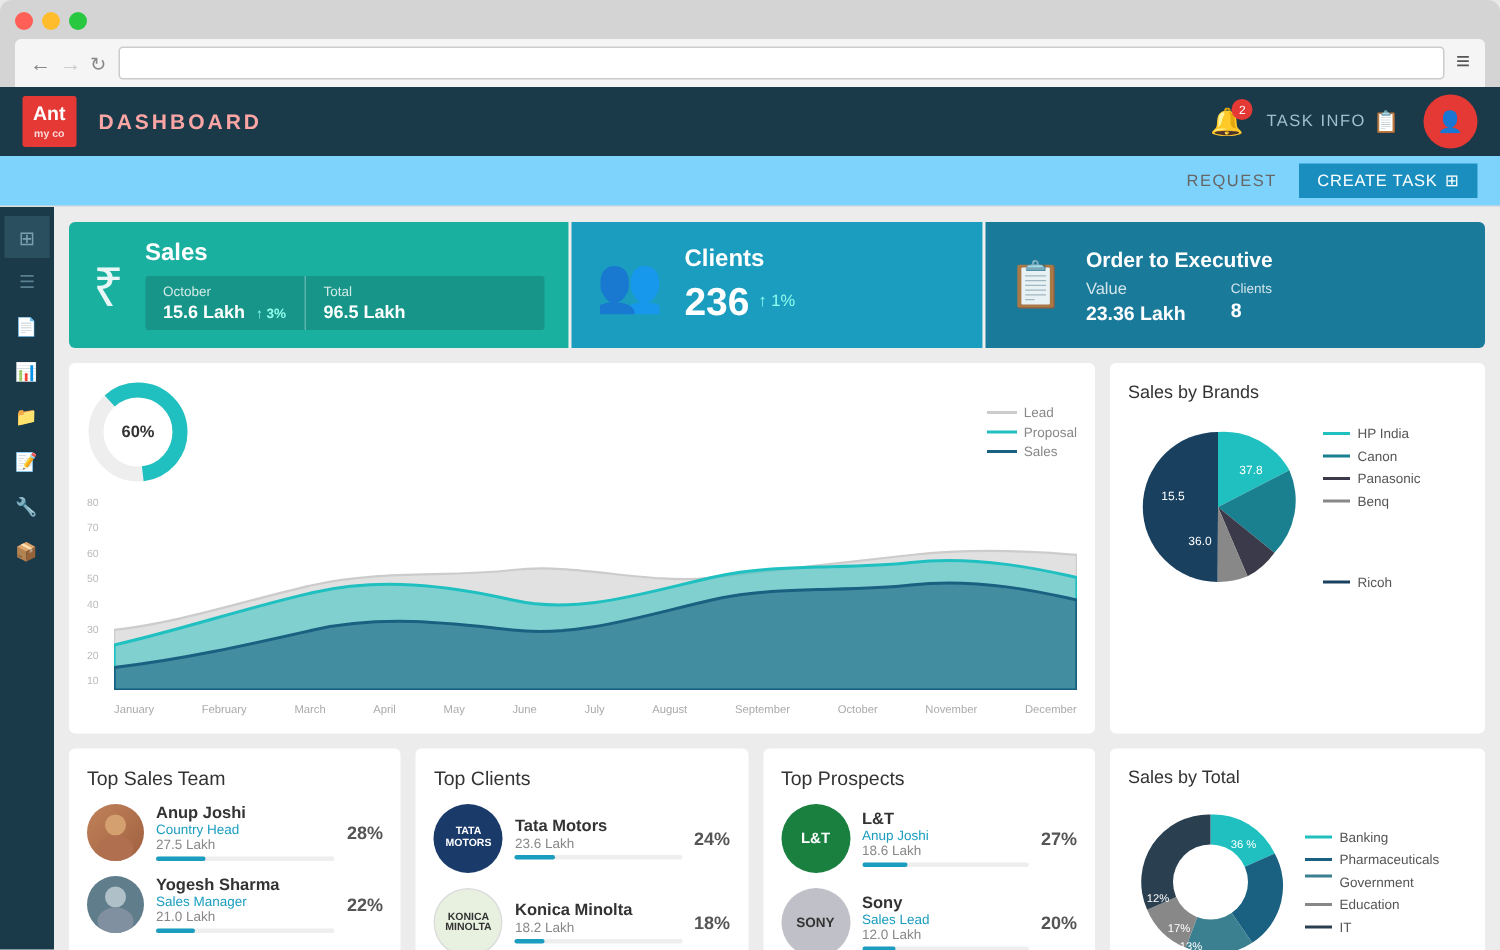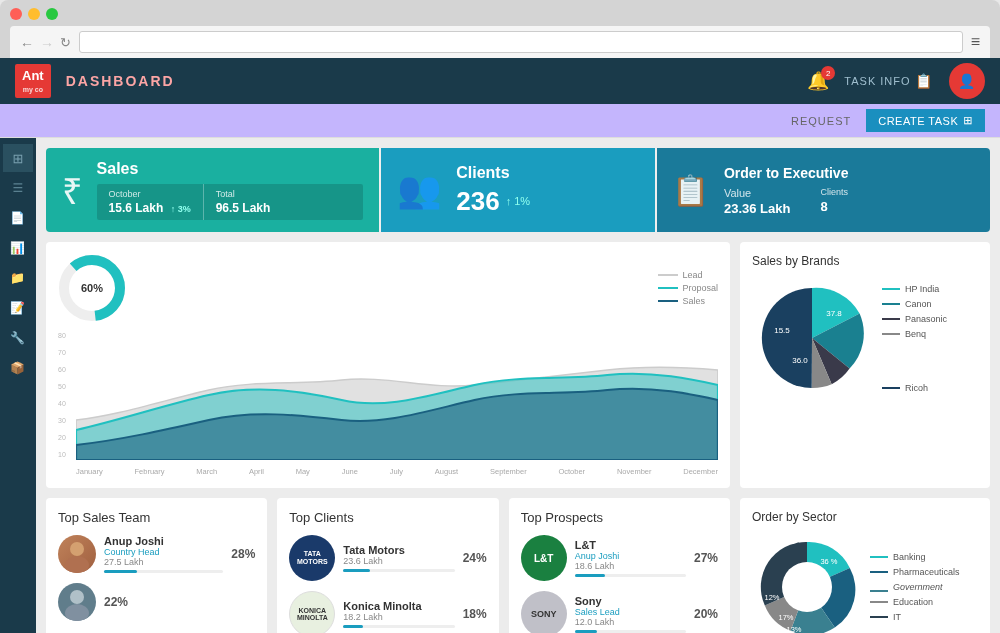--- a/index.html
+++ b/index.html
@@ -45,21 +45,21 @@
       <button style="color:#a0bfcf;font-size:11px;border:none;background:none;cursor:pointer;letter-spacing:1px;display:flex;align-items:center;gap:5px;">
         <span>TASK INFO</span>
         <span style="font-size:14px;">📋</span>
       </button>
       <button style="background:#e53935;border:none;cursor:pointer;width:36px;height:36px;border-radius:50%;color:white;font-size:14px;display:flex;align-items:center;justify-content:center;">
         👤
       </button>
     </div>
   </div>
 
-  <div style="background:#c4b5fd;display:flex;align-items:center;justify-content:flex-end;padding:5px 15px;gap:15px;border-bottom:1px solid #ddd;">
+  <div style="background:#7dd3fc;display:flex;align-items:center;justify-content:flex-end;padding:5px 15px;gap:15px;border-bottom:1px solid #ddd;">
     <button style="background:none;border:none;color:#666;font-size:11px;cursor:pointer;letter-spacing:1px;">REQUEST</button>
     <button style="background:#1a8fbf;color:white;border:none;padding:5px 12px;font-size:11px;cursor:pointer;display:flex;align-items:center;gap:5px;letter-spacing:0.5px;">
       <span>CREATE TASK</span>
       <span>⊞</span>
     </button>
   </div>
 
   <div style="display:flex;height:507px;">
 
     <div style="width:36px;background:#1a3a4a;display:flex;flex-direction:column;align-items:center;padding:6px 0;gap:2px;flex-shrink:0;">
@@ -264,20 +264,28 @@
             <div style="font-size:12px;font-weight:bold;color:#555;">28%</div>
           </div>
 
           <div style="display:flex;align-items:center;gap:8px;">
             <div style="width:38px;height:38px;border-radius:50%;background:#607d8b;flex-shrink:0;display:flex;align-items:center;justify-content:center;overflow:hidden;">
               <svg width="38" height="38" viewBox="0 0 38 38">
                   <circle cx="19" cy="14" r="7" fill="#b0c0c8"></circle>
                   <ellipse cx="19" cy="30" rx="12" ry="9" fill="#8090a0"></ellipse>
                 </svg>
             </div>
+            <div style="flex:1;">
+              <div style="font-size:11px;font-weight:bold;color:#333;">Yogesh Sharma</div>
+              <div style="font-size:9px;color:#1a9dbf;">Sales Manager</div>
+              <div style="font-size:9px;color:#888;">21.0 Lakh</div>
+              <div style="height:3px;background:#eee;border-radius:2px;margin-top:3px;">
+                <div style="height:100%;width:22%;border-radius:2px;background:#1a9dbf;"></div>
+              </div>
+            </div>
             <div style="font-size:12px;font-weight:bold;color:#555;">22%</div>
           </div>
         </div>
 
         <div style="background:white;border-radius:4px;padding:12px;flex:1;">
           <div style="font-size:13px;color:#333;margin-bottom:10px;">Top Clients</div>
 
           <div style="display:flex;align-items:center;gap:8px;margin-bottom:10px;">
             <div style="width:46px;height:46px;border-radius:50%;background:#1a3a6a;flex-shrink:0;display:flex;align-items:center;justify-content:center;color:white;font-size:7px;font-weight:bold;text-align:center;line-height:1.2;">
               TATA<br>MOTORS
@@ -331,21 +339,21 @@
               <div style="font-size:9px;color:#888;">12.0 Lakh</div>
               <div style="height:3px;background:#eee;border-radius:2px;margin-top:3px;">
                 <div style="height:100%;width:20%;border-radius:2px;background:#1a9dbf;"></div>
               </div>
             </div>
             <div style="font-size:12px;font-weight:bold;color:#555;">20%</div>
           </div>
         </div>
 
         <div style="background:white;border-radius:4px;padding:12px;width:250px;flex-shrink:0;">
-          <div style="font-size:12px;color:#333;margin-bottom:8px;">Order by Sector</div>
+          <div style="font-size:12px;color:#333;margin-bottom:8px;">Sales by Total</div>
           <div style="display:flex;align-items:center;gap:8px;">
             <div style="position:relative;width:110px;height:110px;flex-shrink:0;">
               <svg width="110" height="110" viewBox="0 0 110 110">
 
                 <path d="M55,55 L55,10 A45,45 0 0,1 97.8,36 Z" fill="#20c0c0"></path>
 
                 <path d="M55,55 L97.8,36 A45,45 0 0,1 82.8,95.5 Z" fill="#1a6080"></path>
 
                 <path d="M55,55 L82.8,95.5 A45,45 0 0,1 38.5,98.7 Z" fill="#3a8090"></path>
 
@@ -363,21 +371,21 @@
             </div>
             <div style="font-size:9px;color:#555;">
               <div style="display:flex;align-items:center;gap:5px;margin-bottom:5px;">
                 <div style="width:18px;height:2px;background:#20c0c0;"></div>
                   <span>Banking</span>
               </div>
               <div style="display:flex;align-items:center;gap:5px;margin-bottom:5px;">
                 <div style="width:18px;height:2px;background:#1a6080;"></div>
                   <span>Pharmaceuticals</span>
               </div>
-              <div style="display:flex;align-items:flex-end;gap:5px;margin-bottom:5px;font-style:italic;">
+              <div style="display:flex;align-items:flex-start;gap:5px;margin-bottom:5px;">
                 <div style="width:18px;height:2px;background:#3a8090;"></div>
                   <span>Government</span>
               </div>
               <div style="display:flex;align-items:center;gap:5px;margin-bottom:5px;">
                 <div style="width:18px;height:2px;background:#888;"></div>
                   <span>Education</span>
               </div>
               <div style="display:flex;align-items:center;gap:5px;">
                 <div style="width:18px;height:2px;background:#2a4050;"></div>
                   <span>IT</span>

